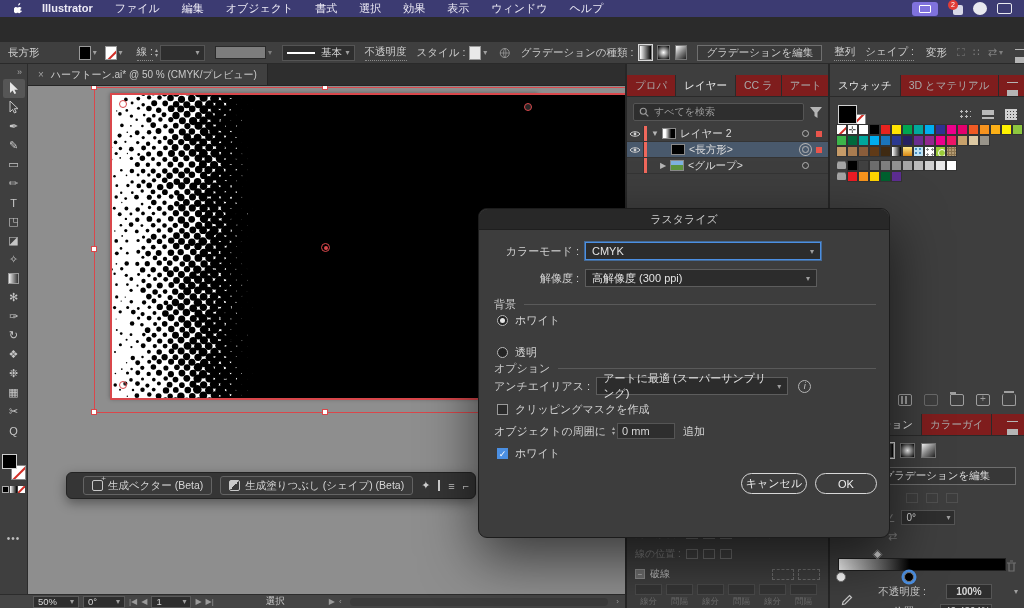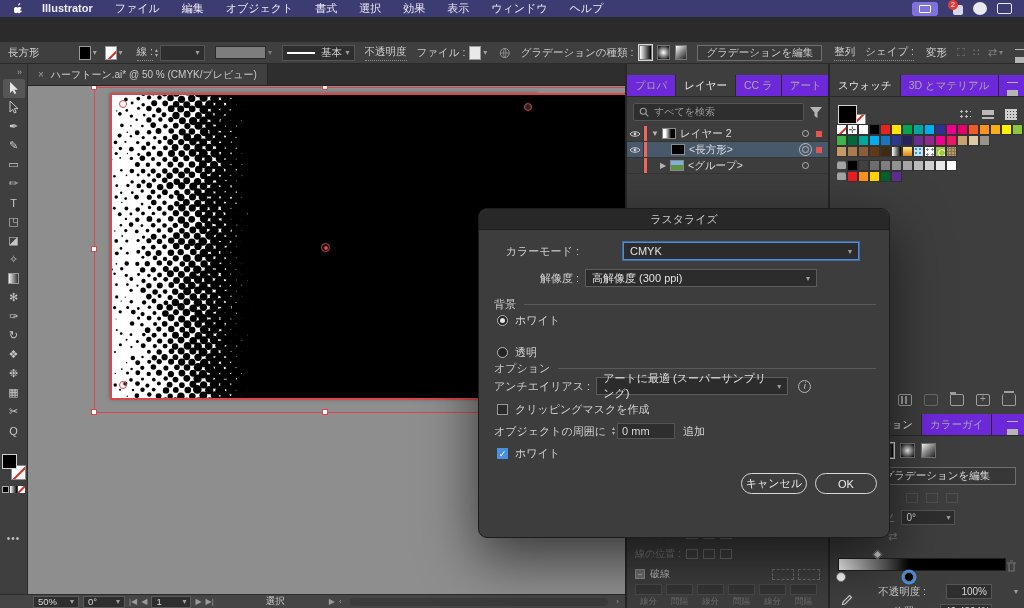--- a/index.html
+++ b/index.html
@@ -100,21 +100,21 @@
 
   
   #statusbar { left:0; top:594px; width:625px; height:14px; background:#454545; border-top:1px solid #2c2c2c; display:flex; align-items:center; color:#c9c9c9; font-size:9.5px; z-index:7; gap:4px; }
   #statusbar .well { height:12px; font-size:9.5px; border-color:#5a5a5a; }
   #statusbar .nav { color:#9a9a9a; font-size:8px; }
   #sb-track { flex:1; height:8px; background:#3b3b3b; border-radius:4px; margin:0 4px; }
 
   
   #col1 { left:625px; top:64px; width:203px; height:544px; background:#3e3e3e; border-left:2px solid #272727; z-index:6; }
   #col2 { left:828px; top:64px; width:196px; height:544px; background:#3e3e3e; border-left:2px solid #272727; z-index:6; }
-  .ptabs { height:22px; background:#6d28d9; border-bottom:1px solid #2a2a2a; display:flex; align-items:stretch; color:#a9a9a9; font-size:10.5px; margin-top:11px; }
+  .ptabs { height:22px; background:#7f1d1d; border-bottom:1px solid #2a2a2a; display:flex; align-items:stretch; color:#a9a9a9; font-size:10.5px; margin-top:11px; }
   .ptab { display:flex; align-items:center; padding:0 8px; border-right:1px solid #2a2a2a; white-space:nowrap; }
   .ptab.active { background:#3e3e3e; color:#e8e8e8; }
   .pmenu { margin-left:auto; color:#b5b5b5; padding:0 6px; display:flex; align-items:center; font-size:11px; }
   .hamb { display:inline-block; width:11px; border-top:1.5px solid #b5b5b5; box-shadow:0 3px 0 #b5b5b5, 0 6px 0 #b5b5b5; height:8px; }
 
   
   #search-row { display:flex; align-items:center; gap:6px; padding:6px 6px 5px; }
   #search-well { flex:1; background:#2e2e2e; border:1px solid #555; height:18px; border-radius:2px; display:flex; align-items:center; gap:5px; padding:0 5px; color:#9b9b9b; font-size:10px; }
   .layer-row { height:16px; display:flex; align-items:center; font-size:10.5px; color:#dcdcdc; border-bottom:1px solid #343434; position:relative; }
   .layer-row.selected { background:#49596c; }
@@ -261,21 +261,21 @@
         <span class="vch">▾</span>
       </span>
     <span class="profile-sw" style="margin-left:10px;"></span>
     <span class="vch dimglyph">▾</span>
     <span class="well basic-well" style="margin-left:10px;">
         <span class="strokeline"></span>
         <span>基本</span>
         <span class="vch" style="margin-left:auto;">▾</span>
       </span>
     <span class="ulab" style="margin-left:10px;">不透明度</span>
-    <span style="margin-left:10px;">ファイル :</span>
+    <span style="margin-left:10px;">スタイル :</span>
     <span class="cswatch" style="background:#e9e9e9;margin-left:4px;"></span>
       <span class="vch">▾</span>
     <svg width="14" height="14" viewBox="0 0 14 14" style="margin-left:12px;">
         <circle cx="7" cy="7" r="5.5" fill="none" stroke="#9a9a9a" stroke-width="1.1"></circle>
         <path d="M1.5 7h11M7 1.5c-2 2-2 9 0 11M7 1.5c2 2 2 9 0 11" fill="none" stroke="#9a9a9a" stroke-width="0.9"></path>
       </svg>
     <span style="margin-left:10px;">グラデーションの種類 :</span>
     <span class="gr-btn gr-lin sel" style="margin-left:6px;"></span>
     <span class="gr-btn gr-rad" style="margin-left:5px;"></span>
     <span class="gr-btn gr-free" style="margin-left:5px;"></span>
@@ -1381,20 +1381,36 @@
     <div class="handle" style="left:294px;top:323px;"></div>
 
     <div class="cwidget" style="left:91px;top:14px;"></div>
     <div class="cwidget" style="left:496px;top:17px;"></div>
     <div class="cwidget" style="left:91px;top:295px;"></div>
     <div id="centerpt" style="left:293px;top:157px;">
         <i></i>
       </div>
   </div>
 
+  <div id="taskbar" class="abs">
+    <span class="drag"></span>
+    <span class="tb-btn">
+        <span class="tb-ic v"></span>
+        <span>生成ベクター (Beta)</span>
+      </span>
+    <span class="tb-btn">
+        <span class="tb-ic f"></span>
+        <span>生成塗りつぶし (シェイプ) (Beta)</span>
+      </span>
+    <span class="tb-g">✦</span>
+    <span class="tb-sq"></span>
+    <span class="tb-g">≡</span>
+    <span class="tb-g">⌐</span>
+    <span class="tb-g">⋯</span>
+  </div>
 
   <div id="statusbar" class="abs">
     <span class="well" style="width:46px;margin-left:33px;justify-content:space-between;">
         <span>50%</span>
         <span class="vch">▾</span>
       </span>
     <span class="well" style="width:42px;justify-content:space-between;">
         <span>0°</span>
         <span class="vch">▾</span>
       </span>
@@ -1646,39 +1662,39 @@
       <div class="gstop white" id="gstop-white" style="left: 8px;"></div>
       <div class="gstop black" id="gstop-black" style="left: 79.2982px;"></div>
       <svg id="grad-trash" width="13" height="13" viewBox="0 0 13 13">
           <path d="M2 3h9M4 3v8h5V3M5 1h3" fill="none" stroke="#bbb" stroke-width="1.2"></path>
         </svg>
       <svg id="grad-eyedrop" width="13" height="13" viewBox="0 0 13 13">
           <path d="M9.5 1.5 11.5 3.5 5 10l-2.5.5L3 8Z" fill="none" stroke="#c9c9c9" stroke-width="1.2"></path>
         </svg>
       <div class="grow" style="top:148px;">
         <span class="lbl">不透明度 :</span>
-        <span class="well" style="width:46px;justify-content:flex-end;">
+        <span class="well" style="width:46px;justify-content:center;font-weight:bold;">
             <span>100%</span>
           </span>
         <span class="vch">▾</span>
       </div>
       <div class="grow" style="top:168px;">
         <span class="lbl">位置 :</span>
         <span class="well" style="width:52px;justify-content:space-between;">
             <span>42.4394%</span>
           </span>
         <span class="vch">▾</span>
       </div>
     </div>
   </div>
 
   <div id="dialog" class="abs">
     <div id="dialog-title">ラスタライズ</div>
 
-    <div class="drow" style="left:15px;top:33px;width:382px;gap:38px;">
+    <div class="drow" style="left:15px;top:33px;width:382px;">
       <span class="dlabel" style="width:85px;">カラーモード :</span>
       <span class="dselect focus" style="margin-left:6px;width:236px;">
           <span>CMYK</span>
           <span class="vch">▾</span>
         </span>
     </div>
     <div class="drow" style="left:15px;top:60px;width:382px;">
       <span class="dlabel" style="width:85px;">解像度 :</span>
       <span class="dselect" style="margin-left:6px;width:232px;">
           <span>高解像度 (300 ppi)</span>

